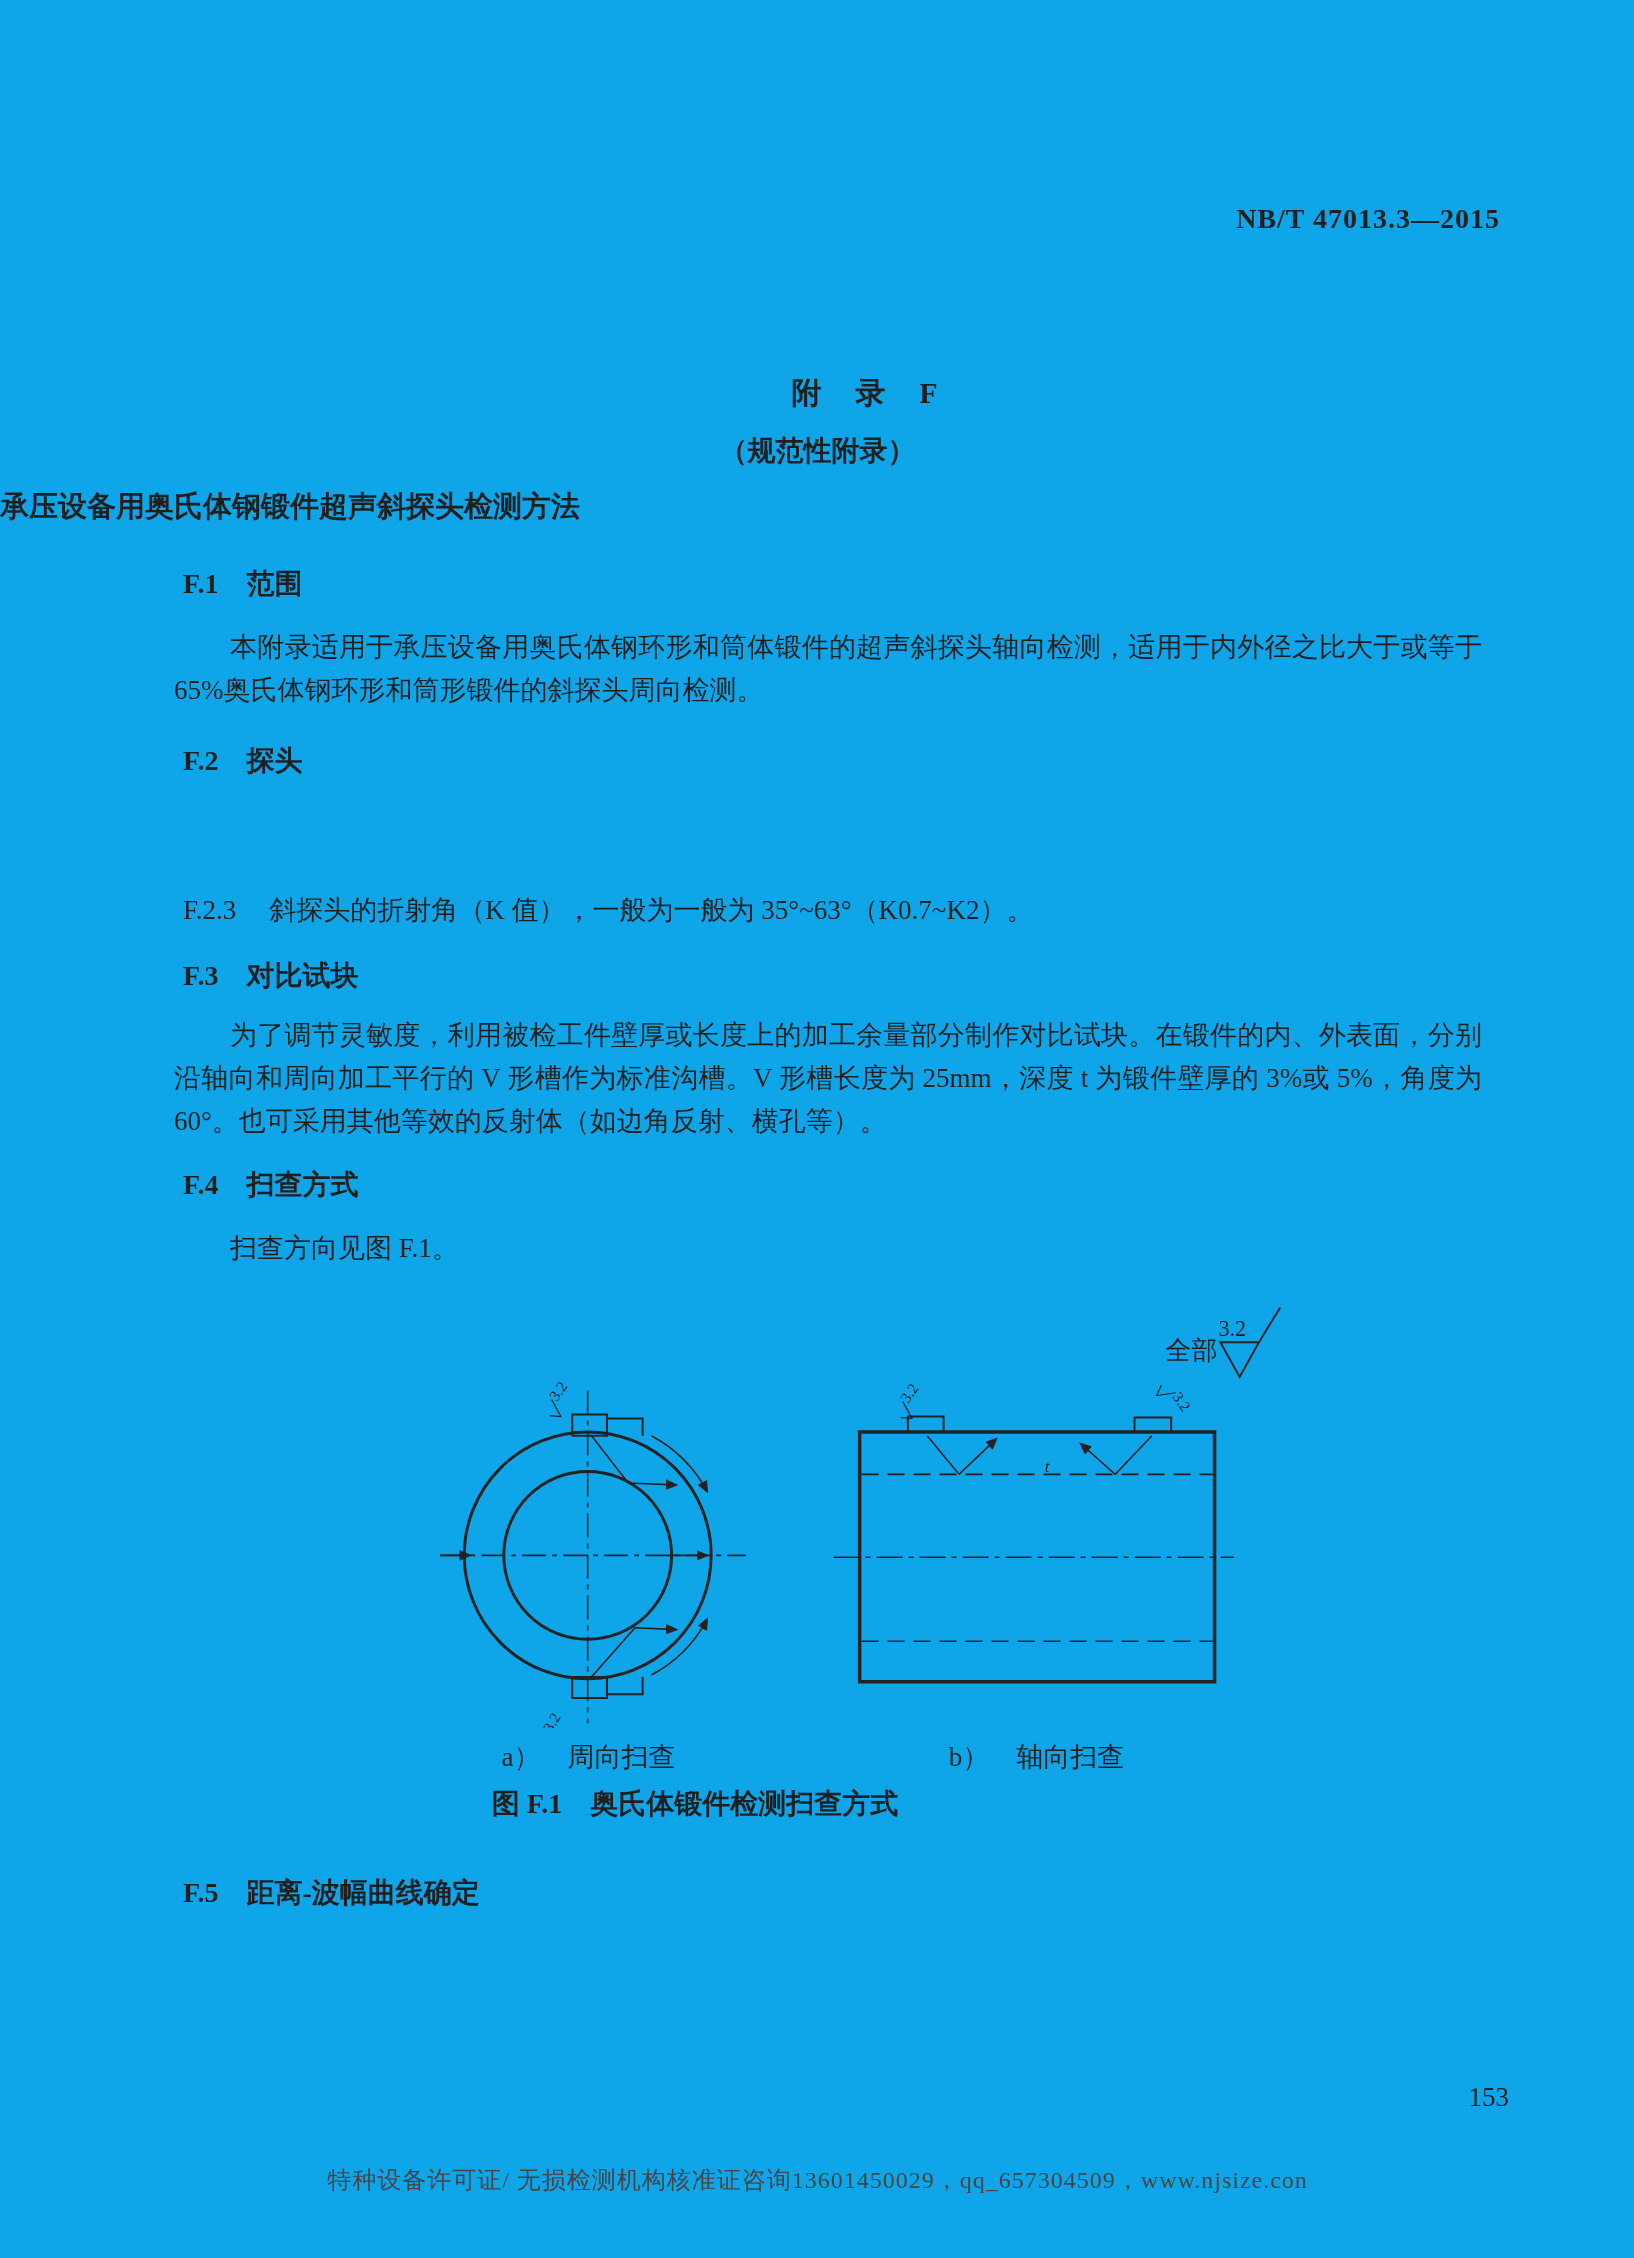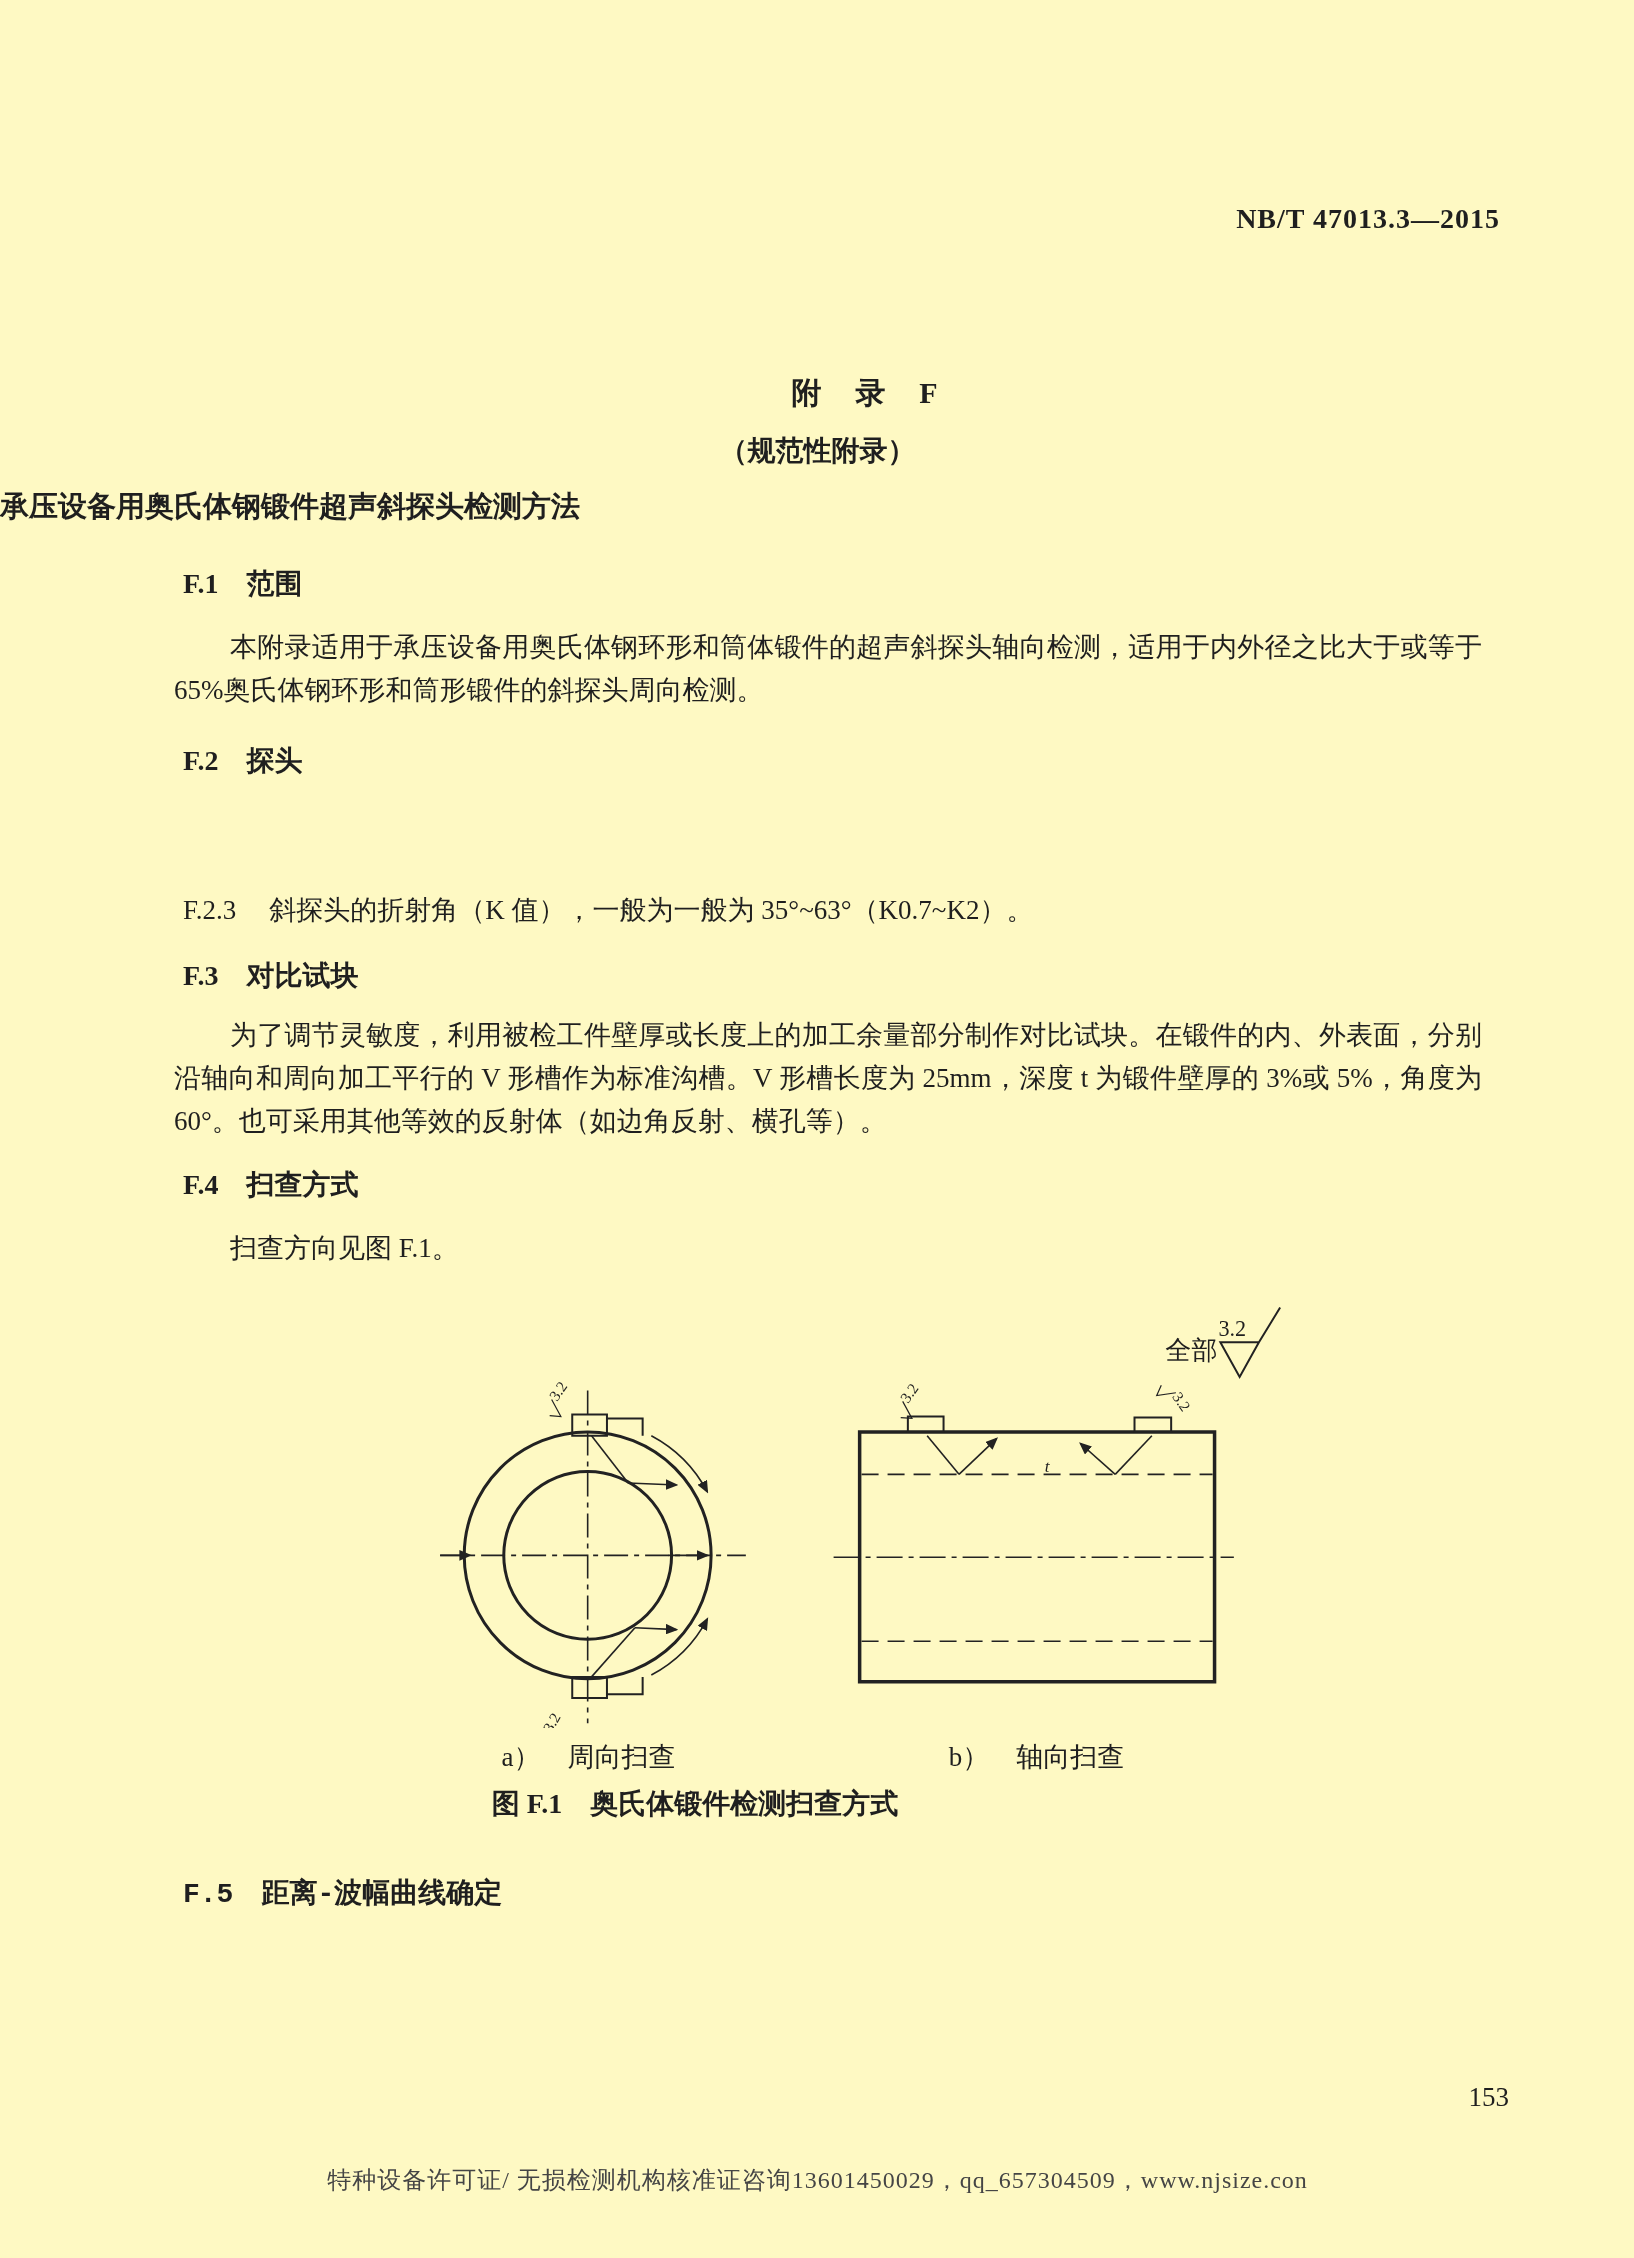--- a/index.html
+++ b/index.html
@@ -1,34 +1,34 @@
 <!DOCTYPE html>
 <html><head>
 <meta charset="utf-8">
 <style>
   html,body{margin:0;padding:0;background:#e8e8e8;}
   .page{
     position:relative;
     width:1635px;height:2258px;
-    background:#fef9c3;
+    background:#0ea5e9;
     font-family:"Liberation Serif", serif;
     color:#1f1f1f;
     overflow:hidden;
   }
   .abs{position:absolute;}
   .doc-number{top:203px;right:135px;font-size:28px;font-weight:bold;letter-spacing:1px;}
   .t-appendix{top:373px;left:0;width:100%;text-align:center;font-size:30px;font-weight:bold;letter-spacing:1.9px;margin-left:48px;}
   .t-note{top:432px;left:0;width:100%;text-align:center;font-size:28px;font-weight:bold;}
   .t-main{top:487px;left:0;width:100%;text-align:left;font-size:29px;font-weight:bold;}
   .h{font-size:28px;font-weight:bold;left:183px;}
   .h-f1{top:565px;}
   .h-f2{top:742px;}
   .h-f3{top:957px;}
   .h-f4{top:1166px;}
-  .h-f5{top:1874px;font-family:Liberation Mono, monospace;}
+  .h-f5{top:1874px;}
   .para{
     left:174px;width:1308px;
     font-size:27px;line-height:43px;
     text-align:justify;text-justify:inter-ideograph;
   }
   .p-f1{top:626px;text-indent:56px;}
   .p-f3{top:1014px;text-indent:56px;}
   .p-f4{top:1227px;left:230px;width:auto;}
   .p-f5{top:1935px;}
   .clause{left:183px;font-size:27px;}

